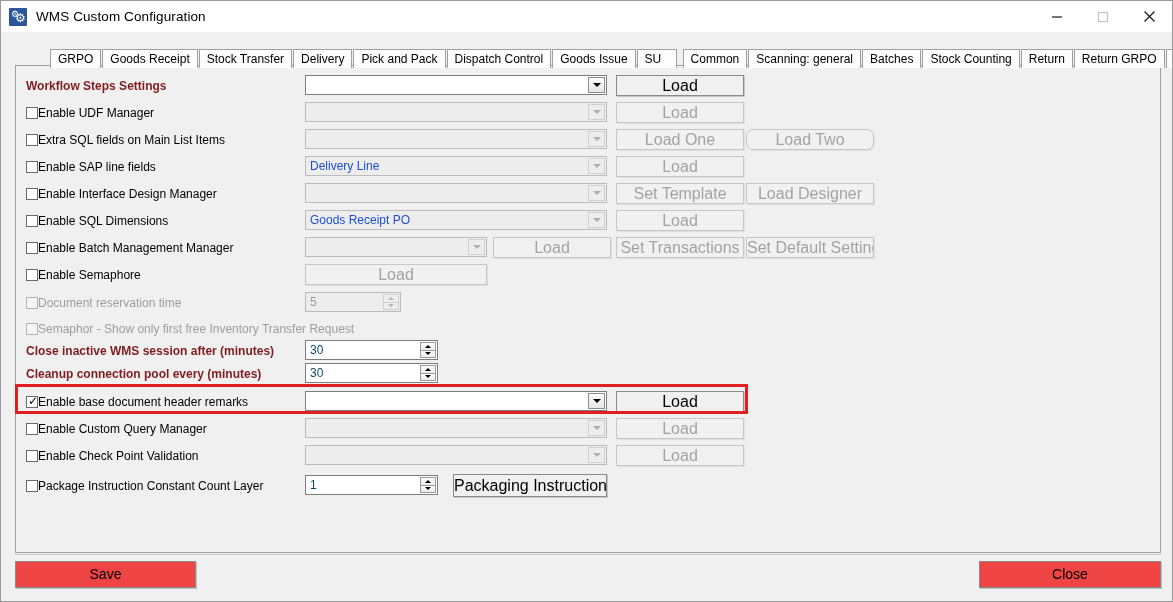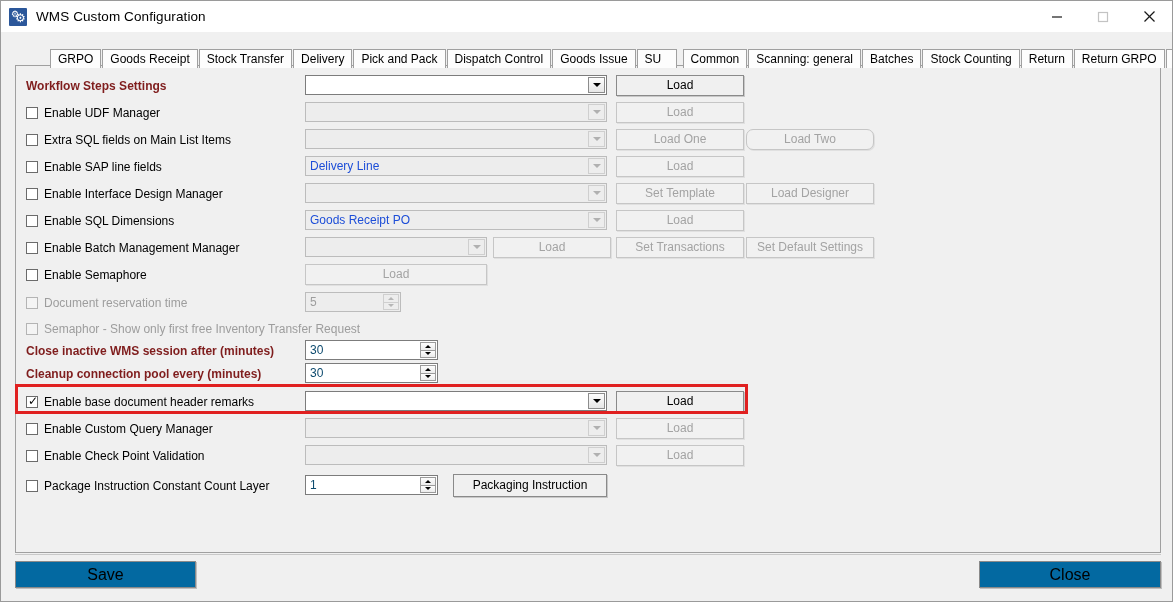--- a/index.html
+++ b/index.html
@@ -159,21 +159,20 @@
   .chkbox .tick {
     position: absolute;
     left: 1px;
     top: -3px;
     font-size: 12px;
     line-height: 14px;
     color: #000;
     font-family: "DejaVu Sans", sans-serif;
   }
   .chk-label {
-    margin-left: 6px;
     font-size: 12px;
     color: #000;
     white-space: nowrap;
   }
   .chk-label.disabled { color: #9d9d9d; }
 
   
   .combo {
     position: absolute;
     box-sizing: border-box;
@@ -222,21 +221,21 @@
   }
   .combo.disabled .arrowbox i { border-top-color: #b0b0b0; }
 
   
   .btn {
     position: absolute;
     box-sizing: border-box;
     height: 21px;
     line-height: 19px;
     text-align: center;
-    font-size: 12px;
+    font-size: 16px;
     font-family: "Liberation Sans", sans-serif;
     color: #000;
     background: #f0f0f0;
     border: 1px solid #8a8a8a;
     box-shadow: 1px 1px 0 #c8c8c8;
     cursor: default;
     white-space: nowrap;
     overflow: hidden;
   }
   .btn.disabled {
@@ -316,23 +315,23 @@
     width: 1146px;
     height: 1px;
     background: #c9c9c9;
   }
   .footer-btn {
     position: absolute;
     box-sizing: border-box;
     height: 27px;
     line-height: 25px;
     text-align: center;
-    font-size: 16px;
+    font-size: 14px;
     color: #000;
-    background: #0369a1;
+    background: #ef4444;
     border: 1px solid #8a8a8a;
     box-shadow: 1px 1px 0 #bfbfbf;
     cursor: default;
   }
 </style>
 </head>
 <body>
 
 <div class="window">
 

